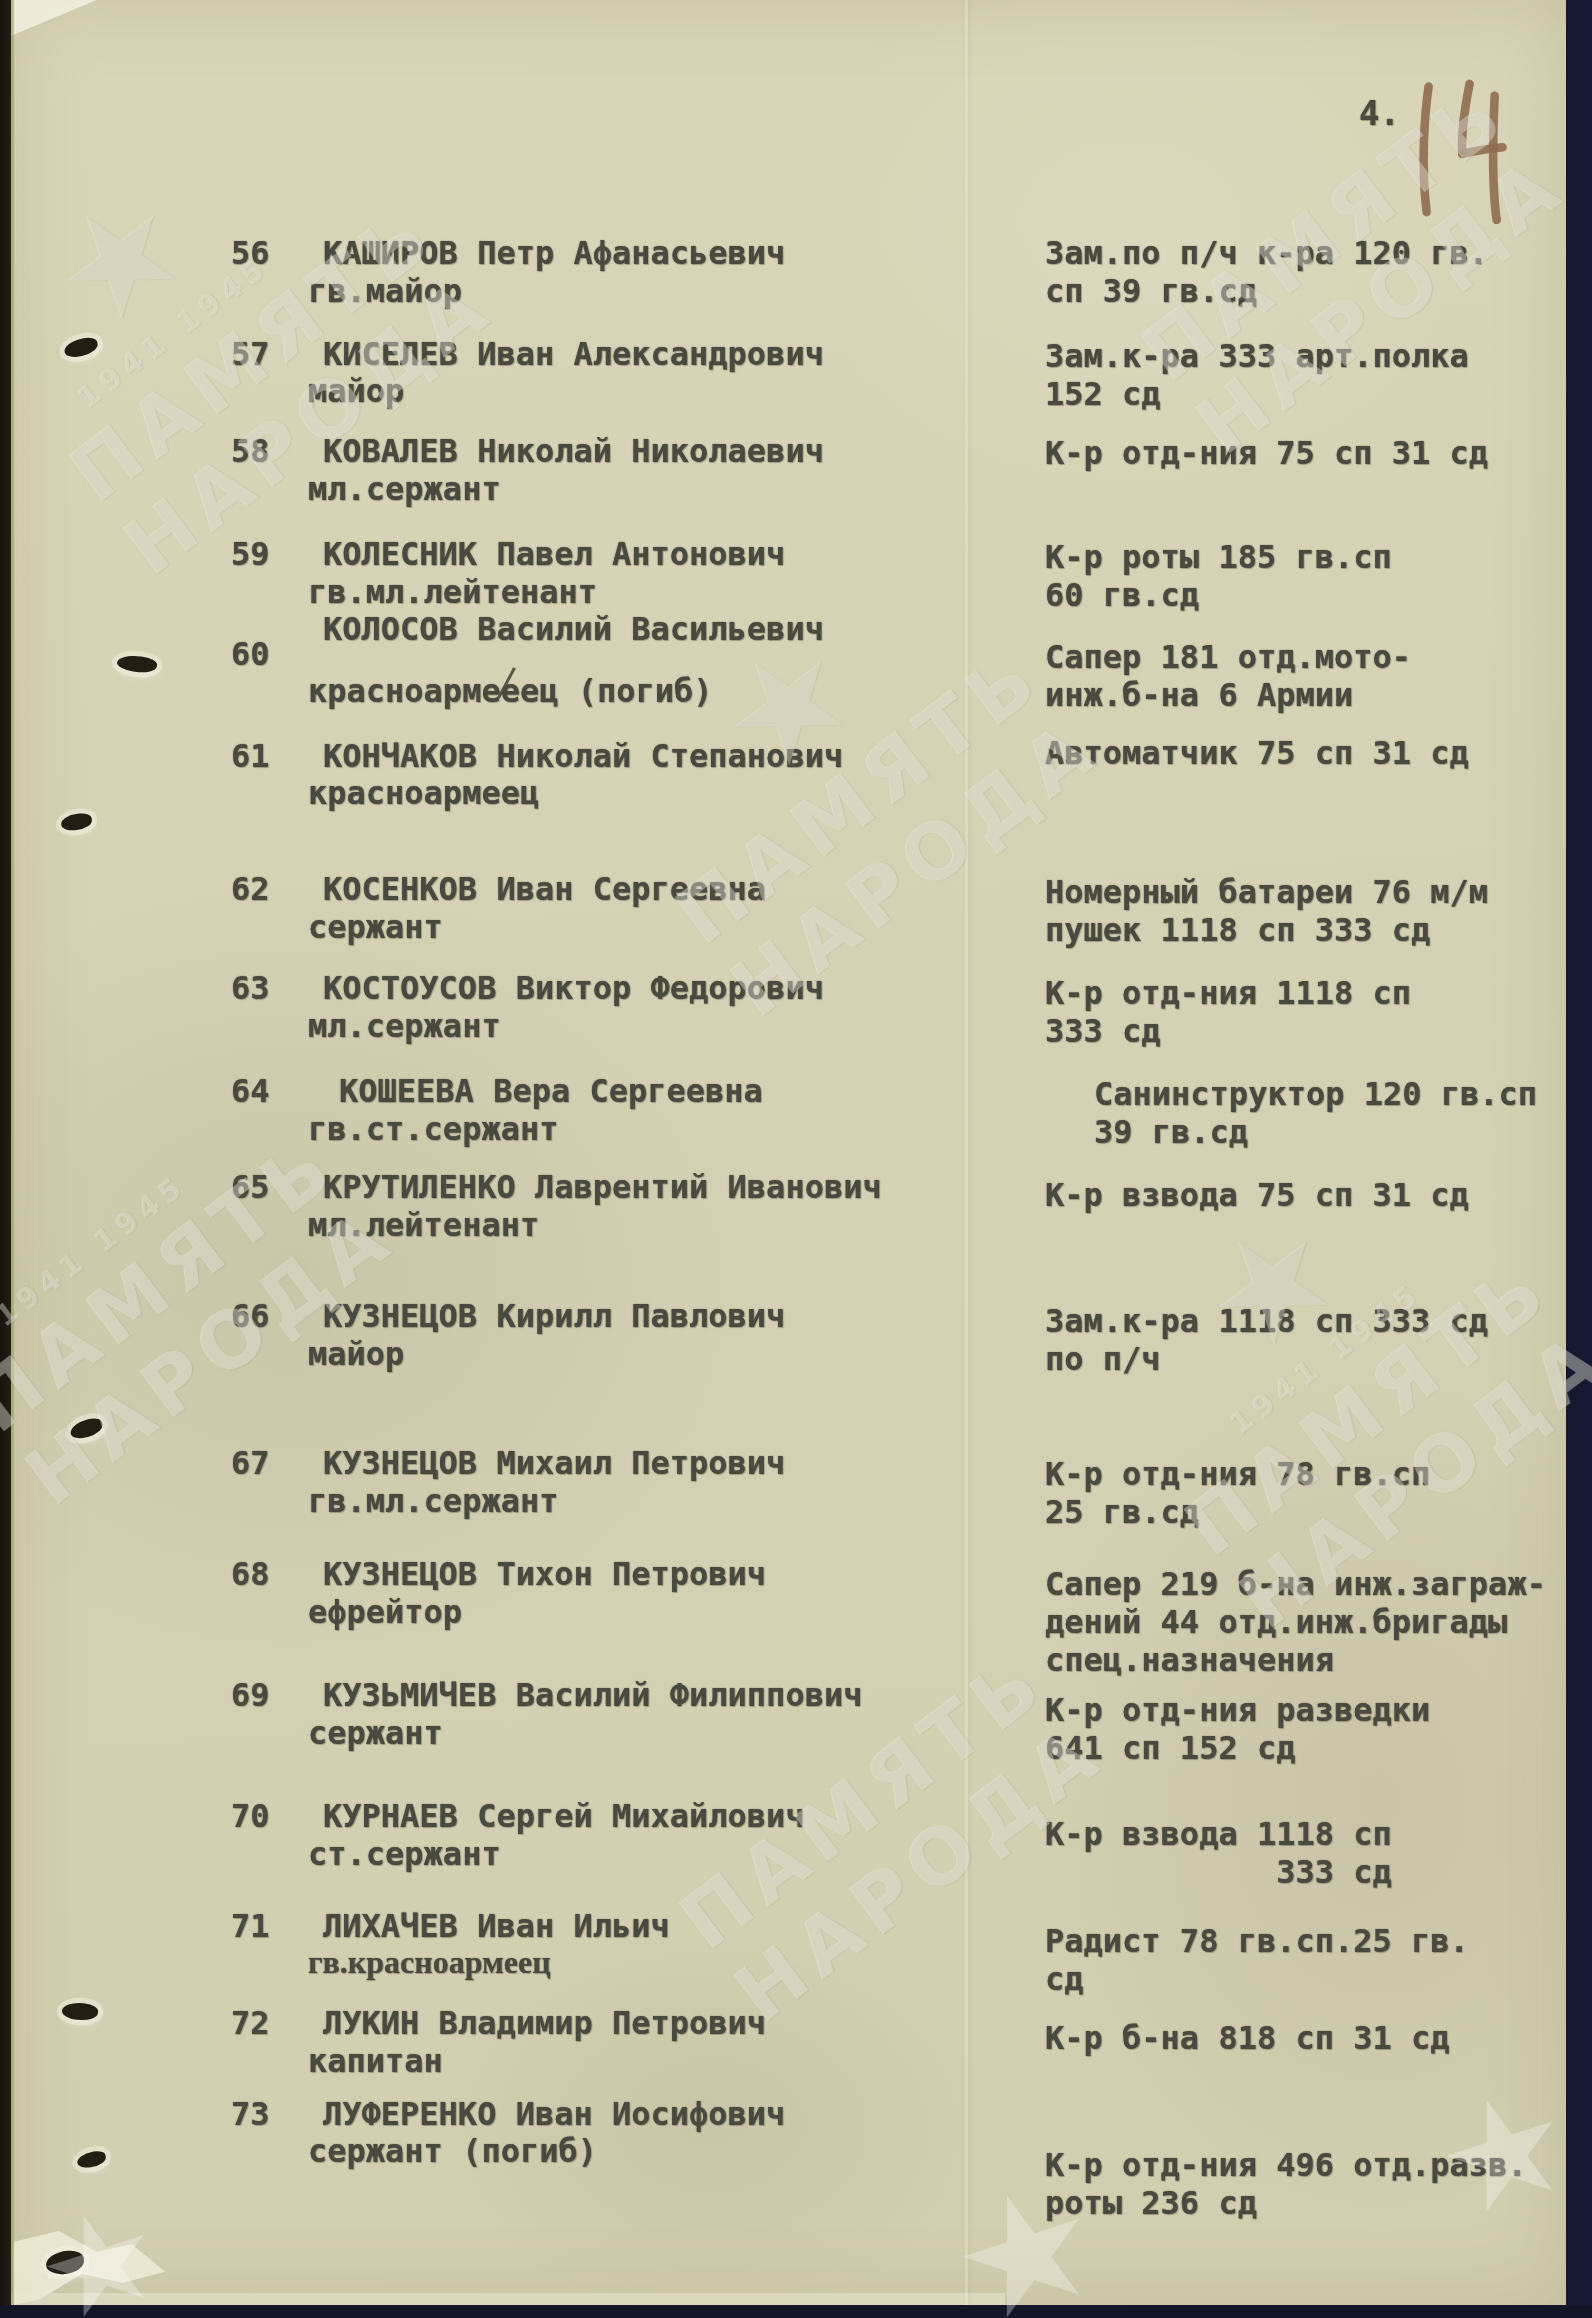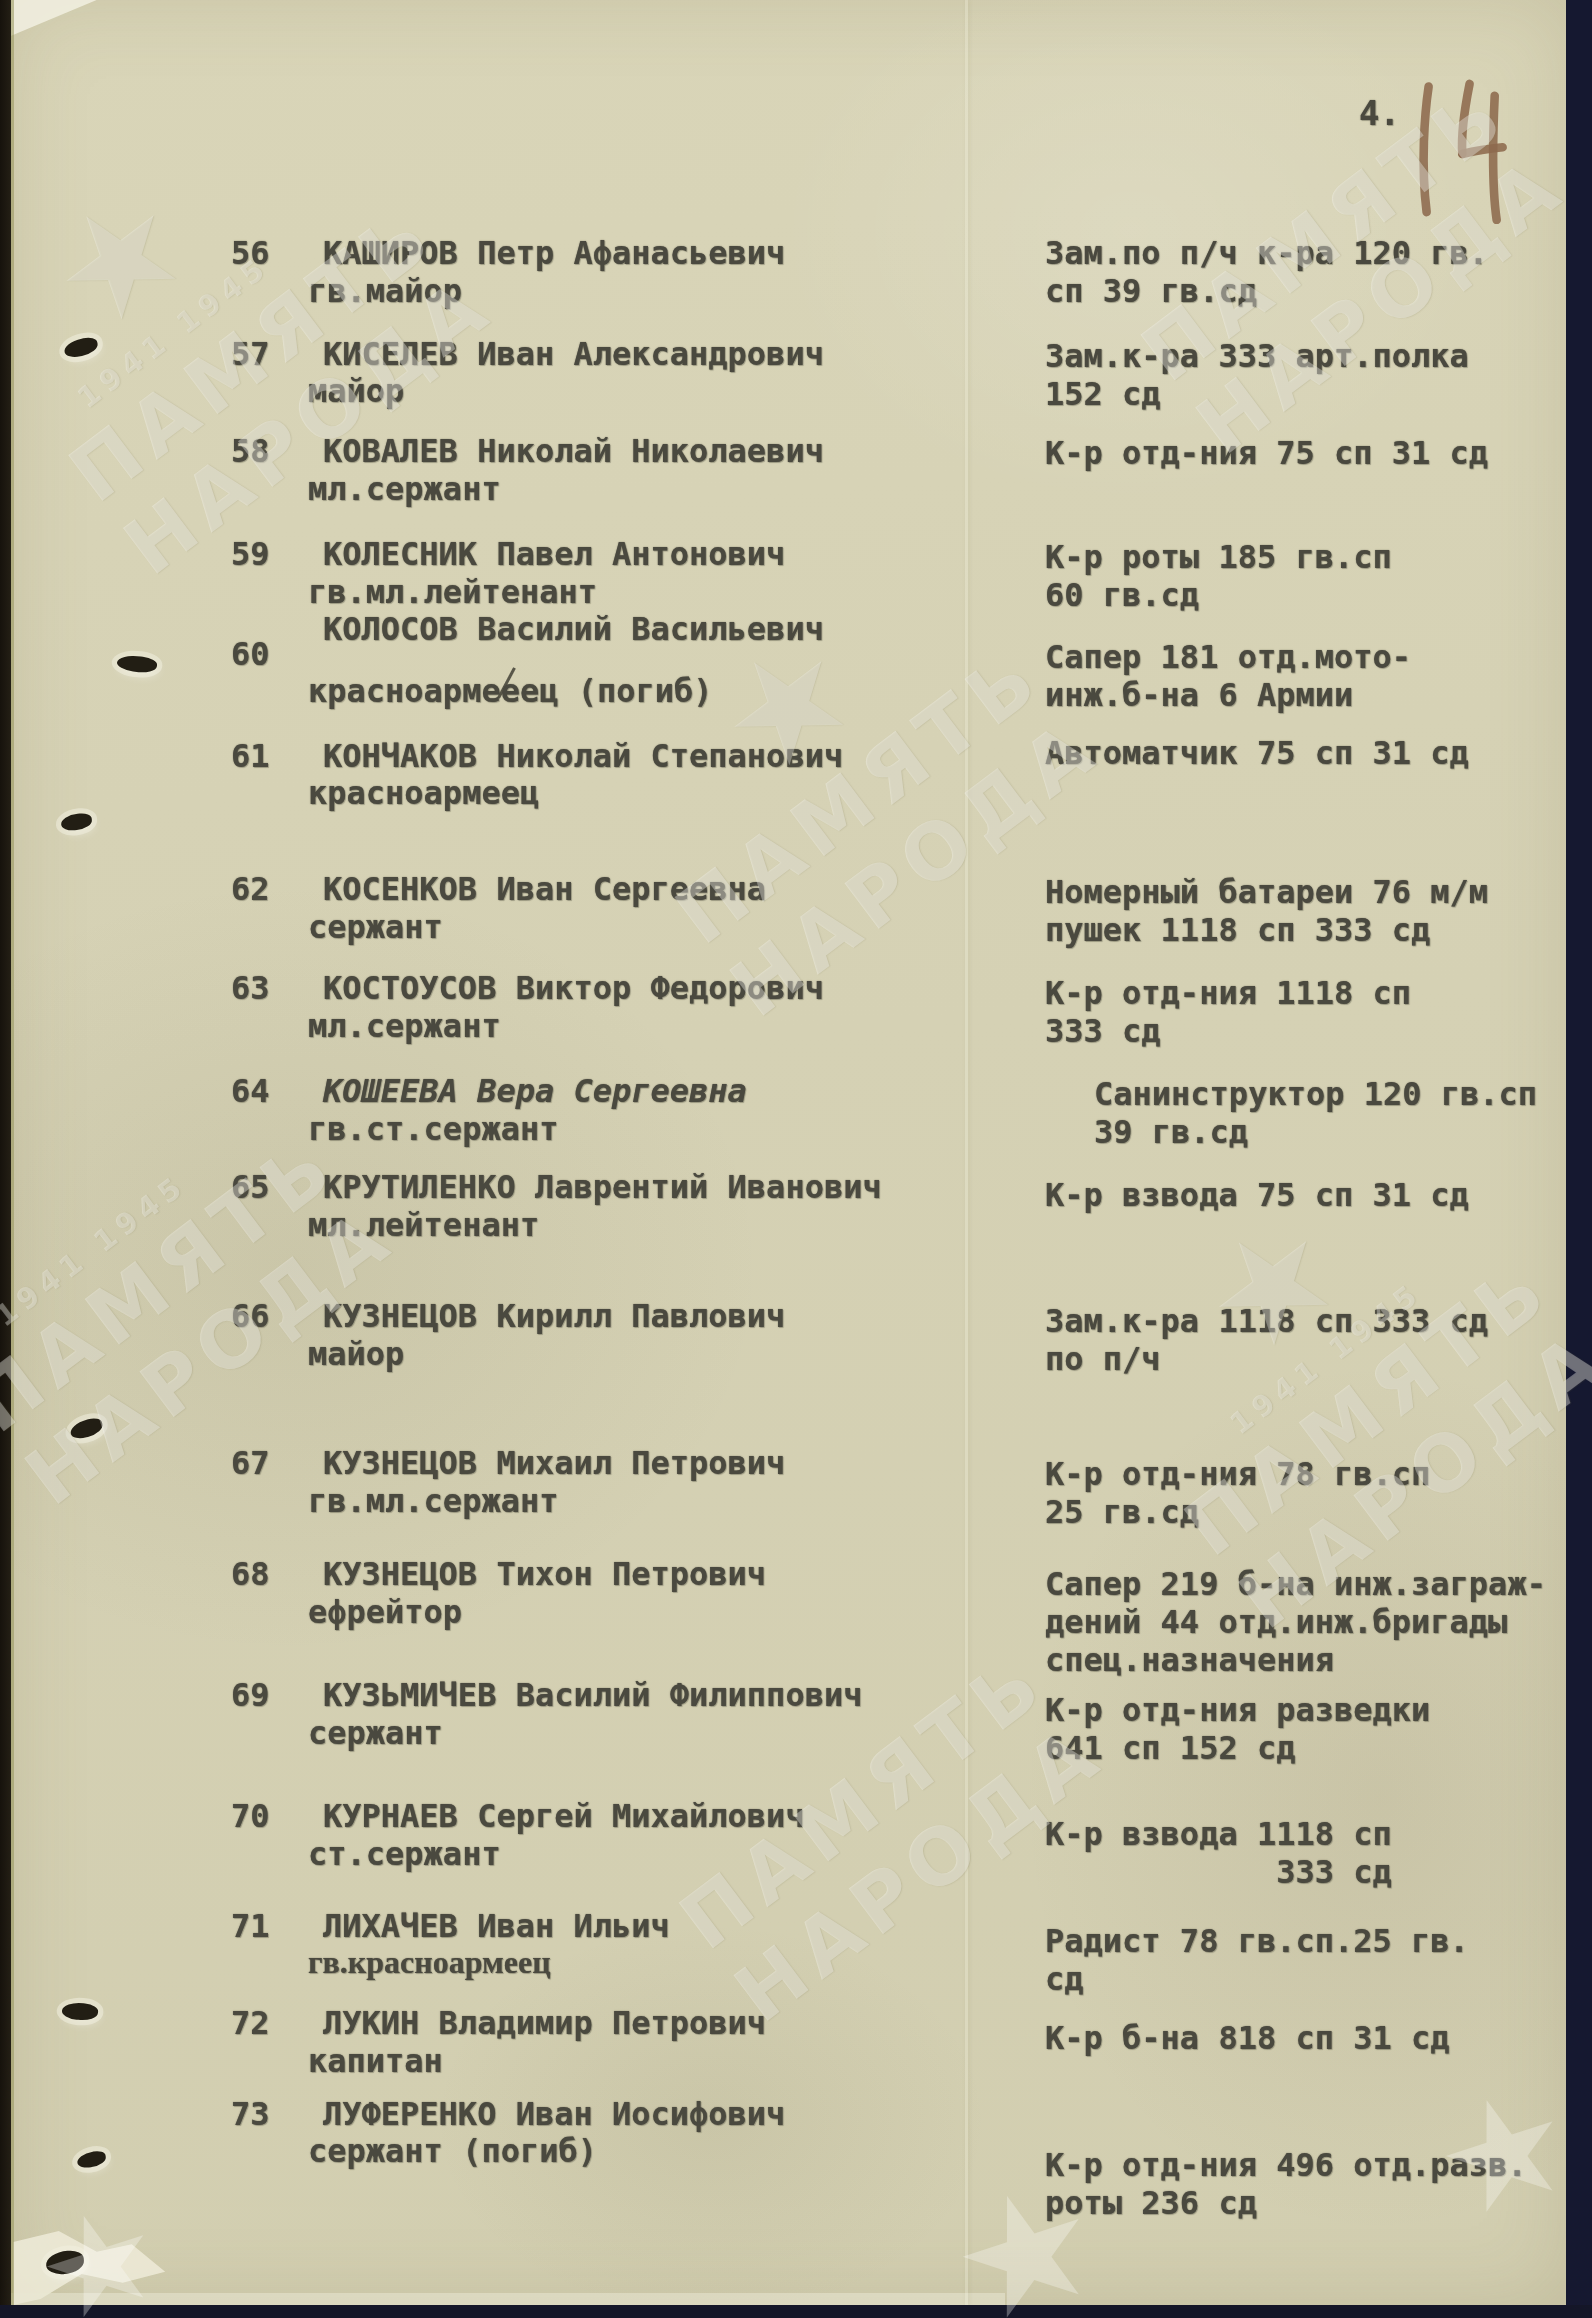--- a/index.html
+++ b/index.html
@@ -167,21 +167,21 @@
     <div class="entry">
       <div class="typed e-num" style="left: 231px; top: 969px;">63</div>
       <div class="typed e-name" style="left: 323px; top: 969px;">КОСТОУСОВ Виктор Федорович</div>
       <div class="typed e-rank" style="left: 308px; top: 1007px;">мл.сержант</div>
       <div class="typed pos e-pos" style="left: 1045px; top: 974px;">К-р отд-ния 1118 сп
 333 сд</div>
     </div>
 
     <div class="entry">
       <div class="typed e-num" style="left: 231px; top: 1072px;">64</div>
-      <div class="typed e-name" style="left: 323px; top: 1072px; font-style: italic;">КОШЕЕВА Вера Сергеевна</div>
+      <div class="typed e-name" style="left: 339px; top: 1072px;">КОШЕЕВА Вера Сергеевна</div>
       <div class="typed e-rank" style="left: 308px; top: 1110px;">гв.ст.сержант</div>
       <div class="typed pos e-pos" style="left: 1094px; top: 1075px;">Санинструктор 120 гв.сп
 39 гв.сд</div>
     </div>
 
     <div class="entry">
       <div class="typed e-num" style="left: 231px; top: 1168px;">65</div>
       <div class="typed e-name" style="left: 323px; top: 1168px;">КРУТИЛЕНКО Лаврентий Иванович</div>
       <div class="typed e-rank" style="left: 308px; top: 1206px;">мл.лейтенант</div>
       <div class="typed pos e-pos" style="left: 1045px; top: 1176px;">К-р взвода 75 сп 31 сд</div>

